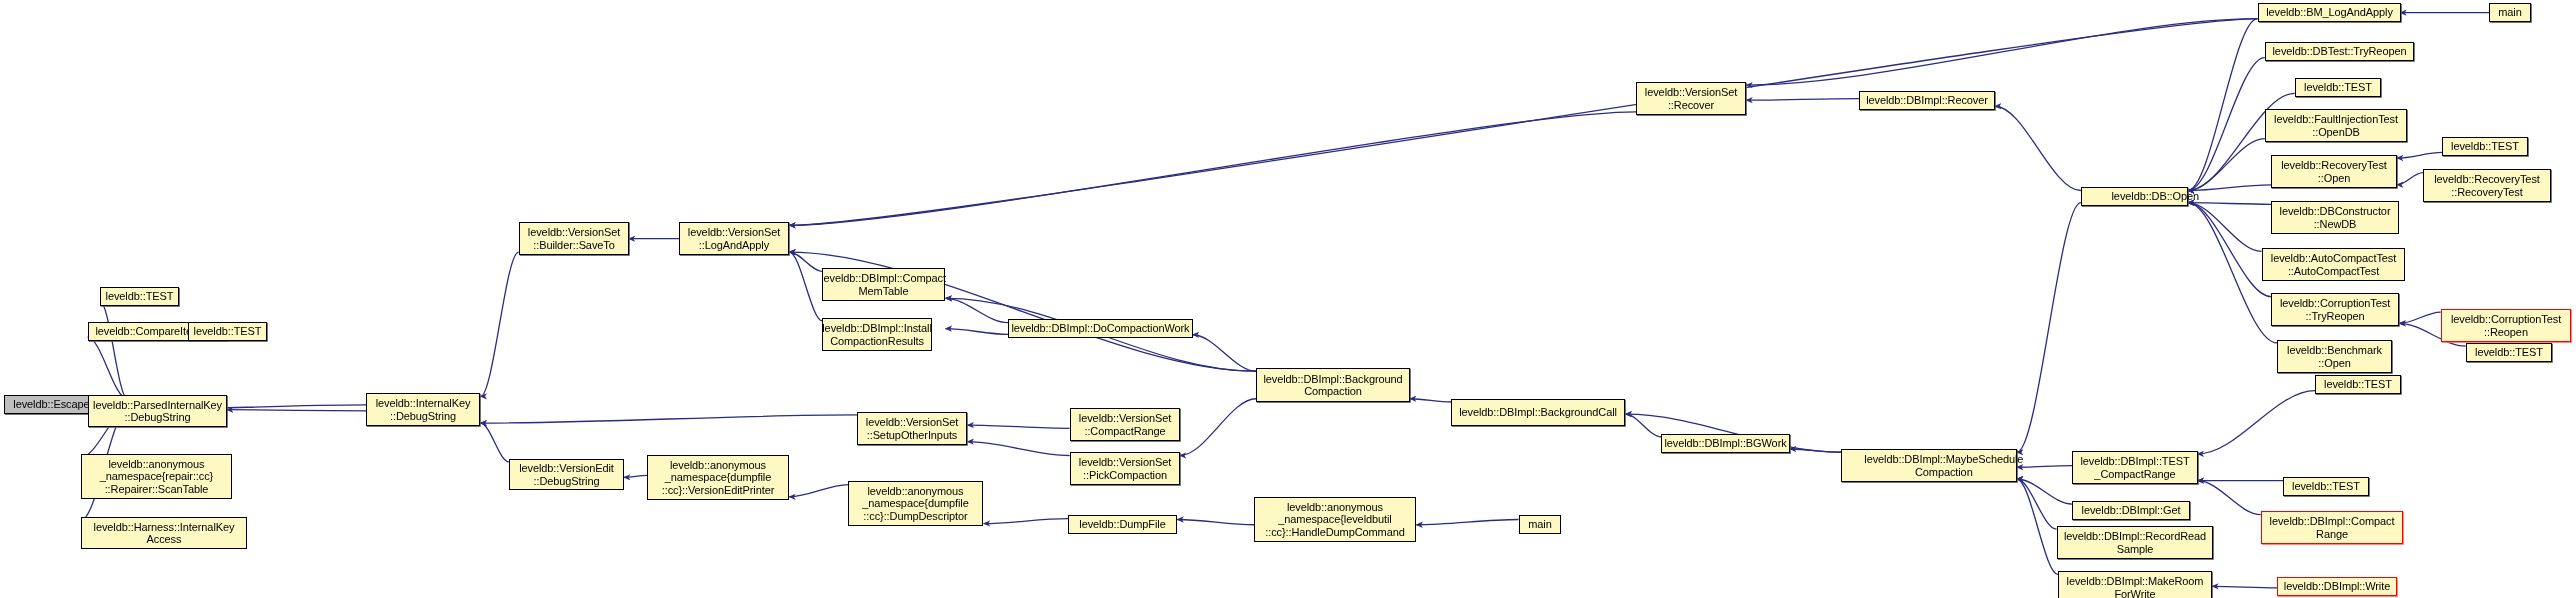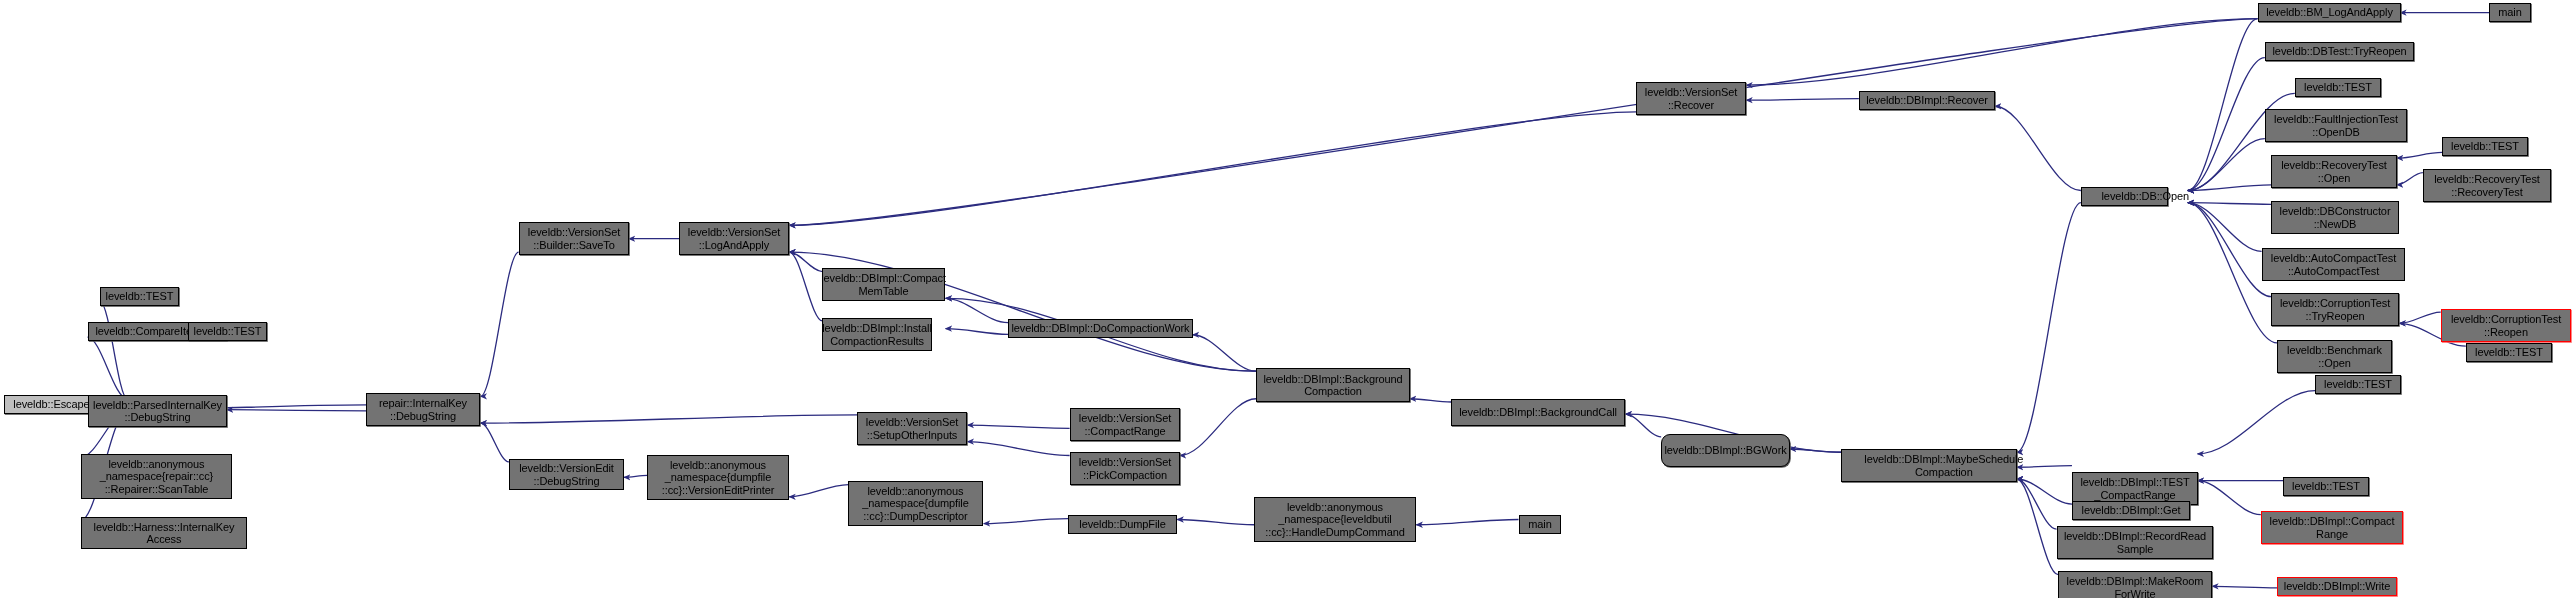--- a/index.html
+++ b/index.html
@@ -17,21 +17,21 @@
     width:2576px;height:599px;
     pointer-events:none;
   }
   .node{
     position:absolute;
     box-sizing:border-box;
     display:flex;
     align-items:center;
     justify-content:center;
     text-align:center;
-    background:#737373;
+    background:#fef9c3;
     border:0.8px solid #000000;
     color:#000000;
     font-size:11px;
     line-height:1.12;
     letter-spacing:-0.1px;
     white-space:pre-line;
     padding:0.8px 2.4px;
     z-index:5;
   }
   
@@ -127,21 +127,21 @@
       <div class="node sh" style="left: 100px; top: 287px; width: 79px; height: 18.6px;">leveldb::TEST</div>
       <div class="node sh" style="left: 88px; top: 322px; width: 139px; height: 18.6px;">leveldb::CompareIterators</div>
       <div class="node sh" style="left: 188px; top: 322px; width: 79px; height: 18.6px;">leveldb::TEST</div>
       <div class="node sh" style="left: 88px; top: 395px; width: 139px; height: 32px;">leveldb::ParsedInternalKey
 ::DebugString</div>
       <div class="node plain" style="left: 81px; top: 454px; width: 151px; height: 45px;">leveldb::anonymous
 _namespace{repair::cc}
 ::Repairer::ScanTable</div>
       <div class="node plain" style="left: 81px; top: 517px; width: 166px; height: 32px;">leveldb::Harness::InternalKey
 Access</div>
-      <div class="node sh" style="left: 366px; top: 393px; width: 114px; height: 33px;">repair::InternalKey
+      <div class="node sh" style="left: 366px; top: 393px; width: 114px; height: 33px;">leveldb::InternalKey
 ::DebugString</div>
       <div class="node plain" style="left: 509px; top: 459px; width: 115px; height: 31px;">leveldb::VersionEdit
 ::DebugString</div>
       <div class="node plain" style="left: 647px; top: 455px; width: 142px; height: 45px;">leveldb::anonymous
 _namespace{dumpfile
 ::cc}::VersionEditPrinter</div>
       <div class="node plain" style="left: 848px; top: 481px; width: 135px; height: 45px;">leveldb::anonymous
 _namespace{dumpfile
 ::cc}::DumpDescriptor</div>
       <div class="node plain" style="left: 1068px; top: 515px; width: 109px; height: 18.6px;">leveldb::DumpFile</div>
@@ -160,38 +160,38 @@
       <div class="node plain" style="left: 1008px; top: 319px; width: 185px; height: 18.6px;">leveldb::DBImpl::DoCompactionWork</div>
       <div class="node sh" style="left: 857px; top: 412px; width: 110px; height: 33px;">leveldb::VersionSet
 ::SetupOtherInputs</div>
       <div class="node sh" style="left: 1070px; top: 408px; width: 110px; height: 33px;">leveldb::VersionSet
 ::CompactRange</div>
       <div class="node sh" style="left: 1070px; top: 452px; width: 110px; height: 33px;">leveldb::VersionSet
 ::PickCompaction</div>
       <div class="node sh" style="left: 1256px; top: 368px; width: 154px; height: 34px;">leveldb::DBImpl::Background
 Compaction</div>
       <div class="node sh" style="left: 1451px; top: 399px; width: 174px; height: 27px;">leveldb::DBImpl::BackgroundCall</div>
-      <div class="node sh" style="left: 1661px; top: 434px; width: 129px; height: 33px; border-radius: 9px;">leveldb::DBImpl::BGWork</div>
+      <div class="node sh" style="left: 1661px; top: 434px; width: 129px; height: 19px;">leveldb::DBImpl::BGWork</div>
       <div class="node sh" style="left: 1841px; top: 449px; width: 176px; height: 33px; padding-left: 32px;">leveldb::DBImpl::MaybeSchedule
 Compaction</div>
-      <div class="node sh" style="left: 2072px; top: 451px; width: 126px; height: 33px; margin-top: 21px;">leveldb::DBImpl::TEST
+      <div class="node sh" style="left: 2072px; top: 451px; width: 126px; height: 33px;">leveldb::DBImpl::TEST
 _CompactRange</div>
       <div class="node sh" style="left: 2072px; top: 501px; width: 118px; height: 18.6px;">leveldb::DBImpl::Get</div>
       <div class="node sh" style="left: 2057px; top: 526px; width: 156px; height: 33px;">leveldb::DBImpl::RecordRead
 Sample</div>
       <div class="node sh" style="left: 2058px; top: 571px; width: 154px; height: 33px;">leveldb::DBImpl::MakeRoom
 ForWrite</div>
       <div class="node red" style="left: 2277px; top: 577px; width: 120px; height: 18.6px;">leveldb::DBImpl::Write</div>
       <div class="node sh" style="left: 2283px; top: 477px; width: 86px; height: 18.6px;">leveldb::TEST</div>
       <div class="node red" style="left: 2261px; top: 511px; width: 142px; height: 33px;">leveldb::DBImpl::Compact
 Range</div>
       <div class="node sh" style="left: 1636px; top: 82px; width: 110px; height: 33px;">leveldb::VersionSet
 ::Recover</div>
       <div class="node sh" style="left: 1859px; top: 91px; width: 136px; height: 18.6px;">leveldb::DBImpl::Recover</div>
-      <div class="node sh" style="left: 2081px; top: 187px; width: 87px; height: 18.6px; padding-left: 44px;">leveldb::DB::Open</div>
+      <div class="node sh" style="left: 2081px; top: 187px; width: 107px; height: 18.6px; padding-left: 44px;">leveldb::DB::Open</div>
       <div class="node sh" style="left: 2258px; top: 3.2px; width: 143px; height: 18.6px;">leveldb::BM_LogAndApply</div>
       <div class="node sh" style="left: 2489px; top: 3.2px; width: 42px; height: 18.6px;">main</div>
       <div class="node sh" style="left: 2265px; top: 42px; width: 149px; height: 18.6px; text-align: center;">leveldb::DBTest::TryReopen</div>
       <div class="node sh" style="left: 2295px; top: 78px; width: 86px; height: 18.6px;">leveldb::TEST</div>
       <div class="node sh" style="left: 2265px; top: 109px; width: 142px; height: 33px;">leveldb::FaultInjectionTest
 ::OpenDB</div>
       <div class="node sh" style="left: 2271px; top: 155px; width: 126px; height: 33px;">leveldb::RecoveryTest
 ::Open</div>
       <div class="node sh" style="left: 2442px; top: 137px; width: 86px; height: 18.6px;">leveldb::TEST</div>
       <div class="node sh" style="left: 2423px; top: 169px; width: 128px; height: 33px;">leveldb::RecoveryTest

